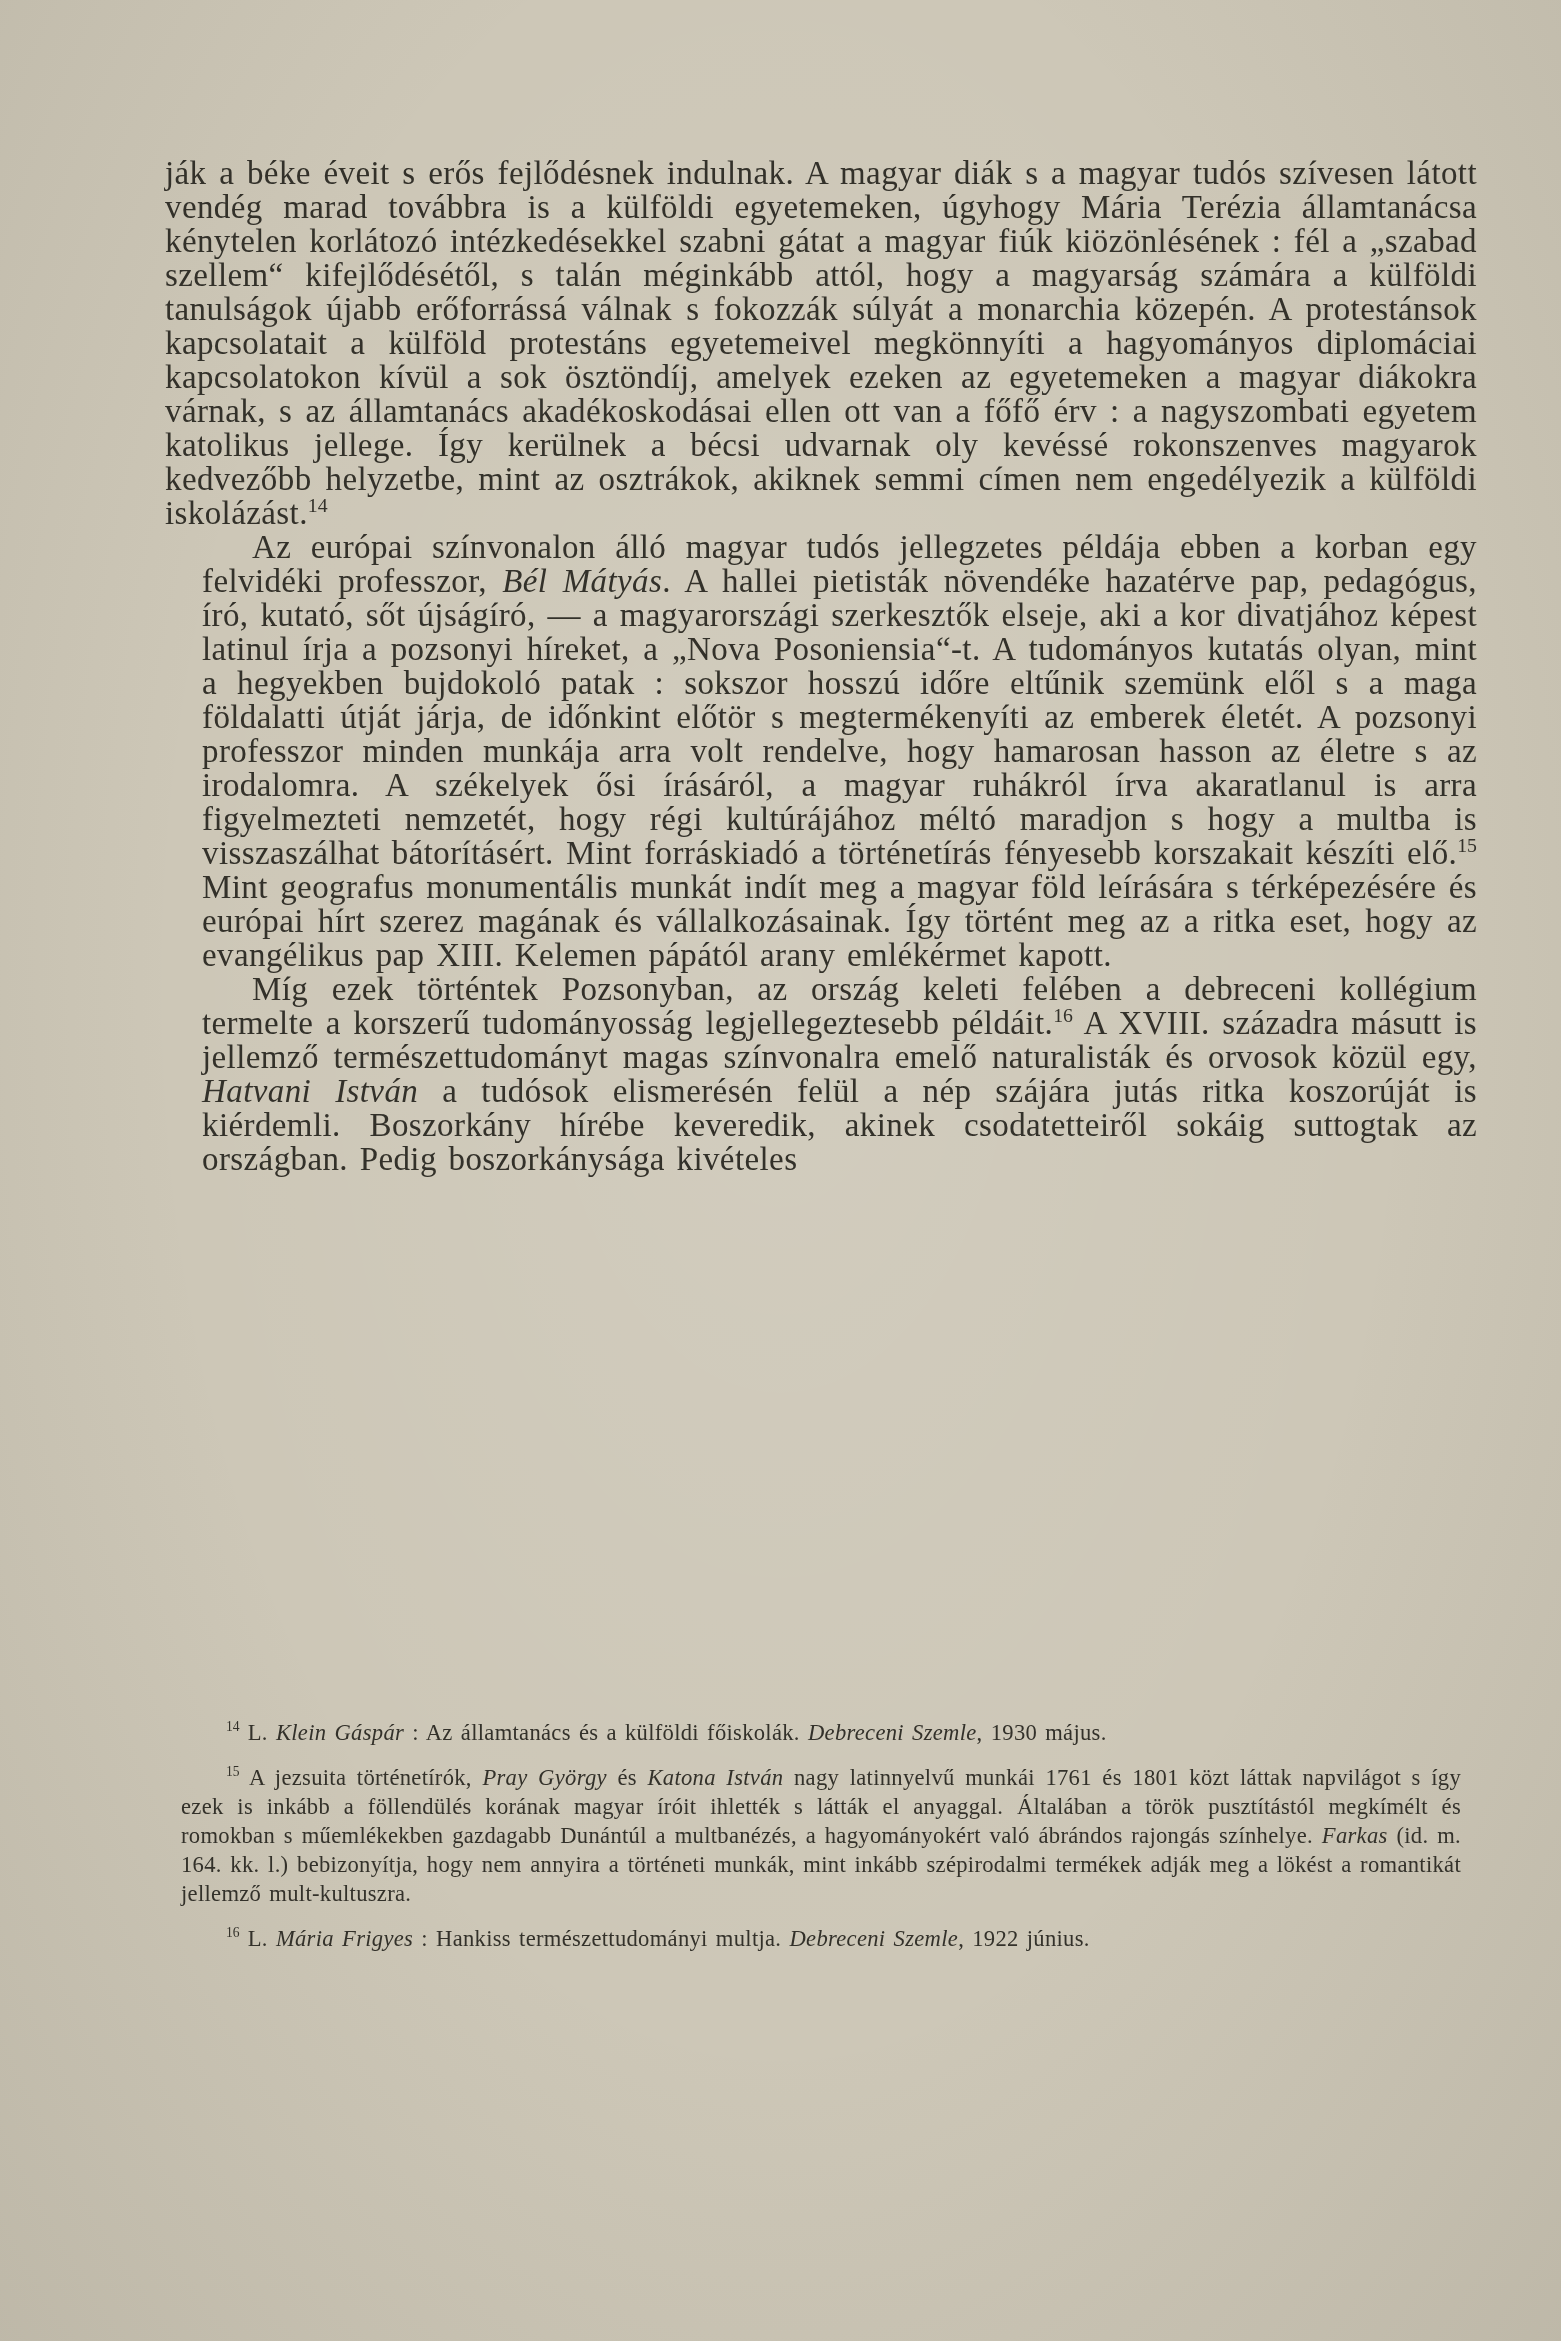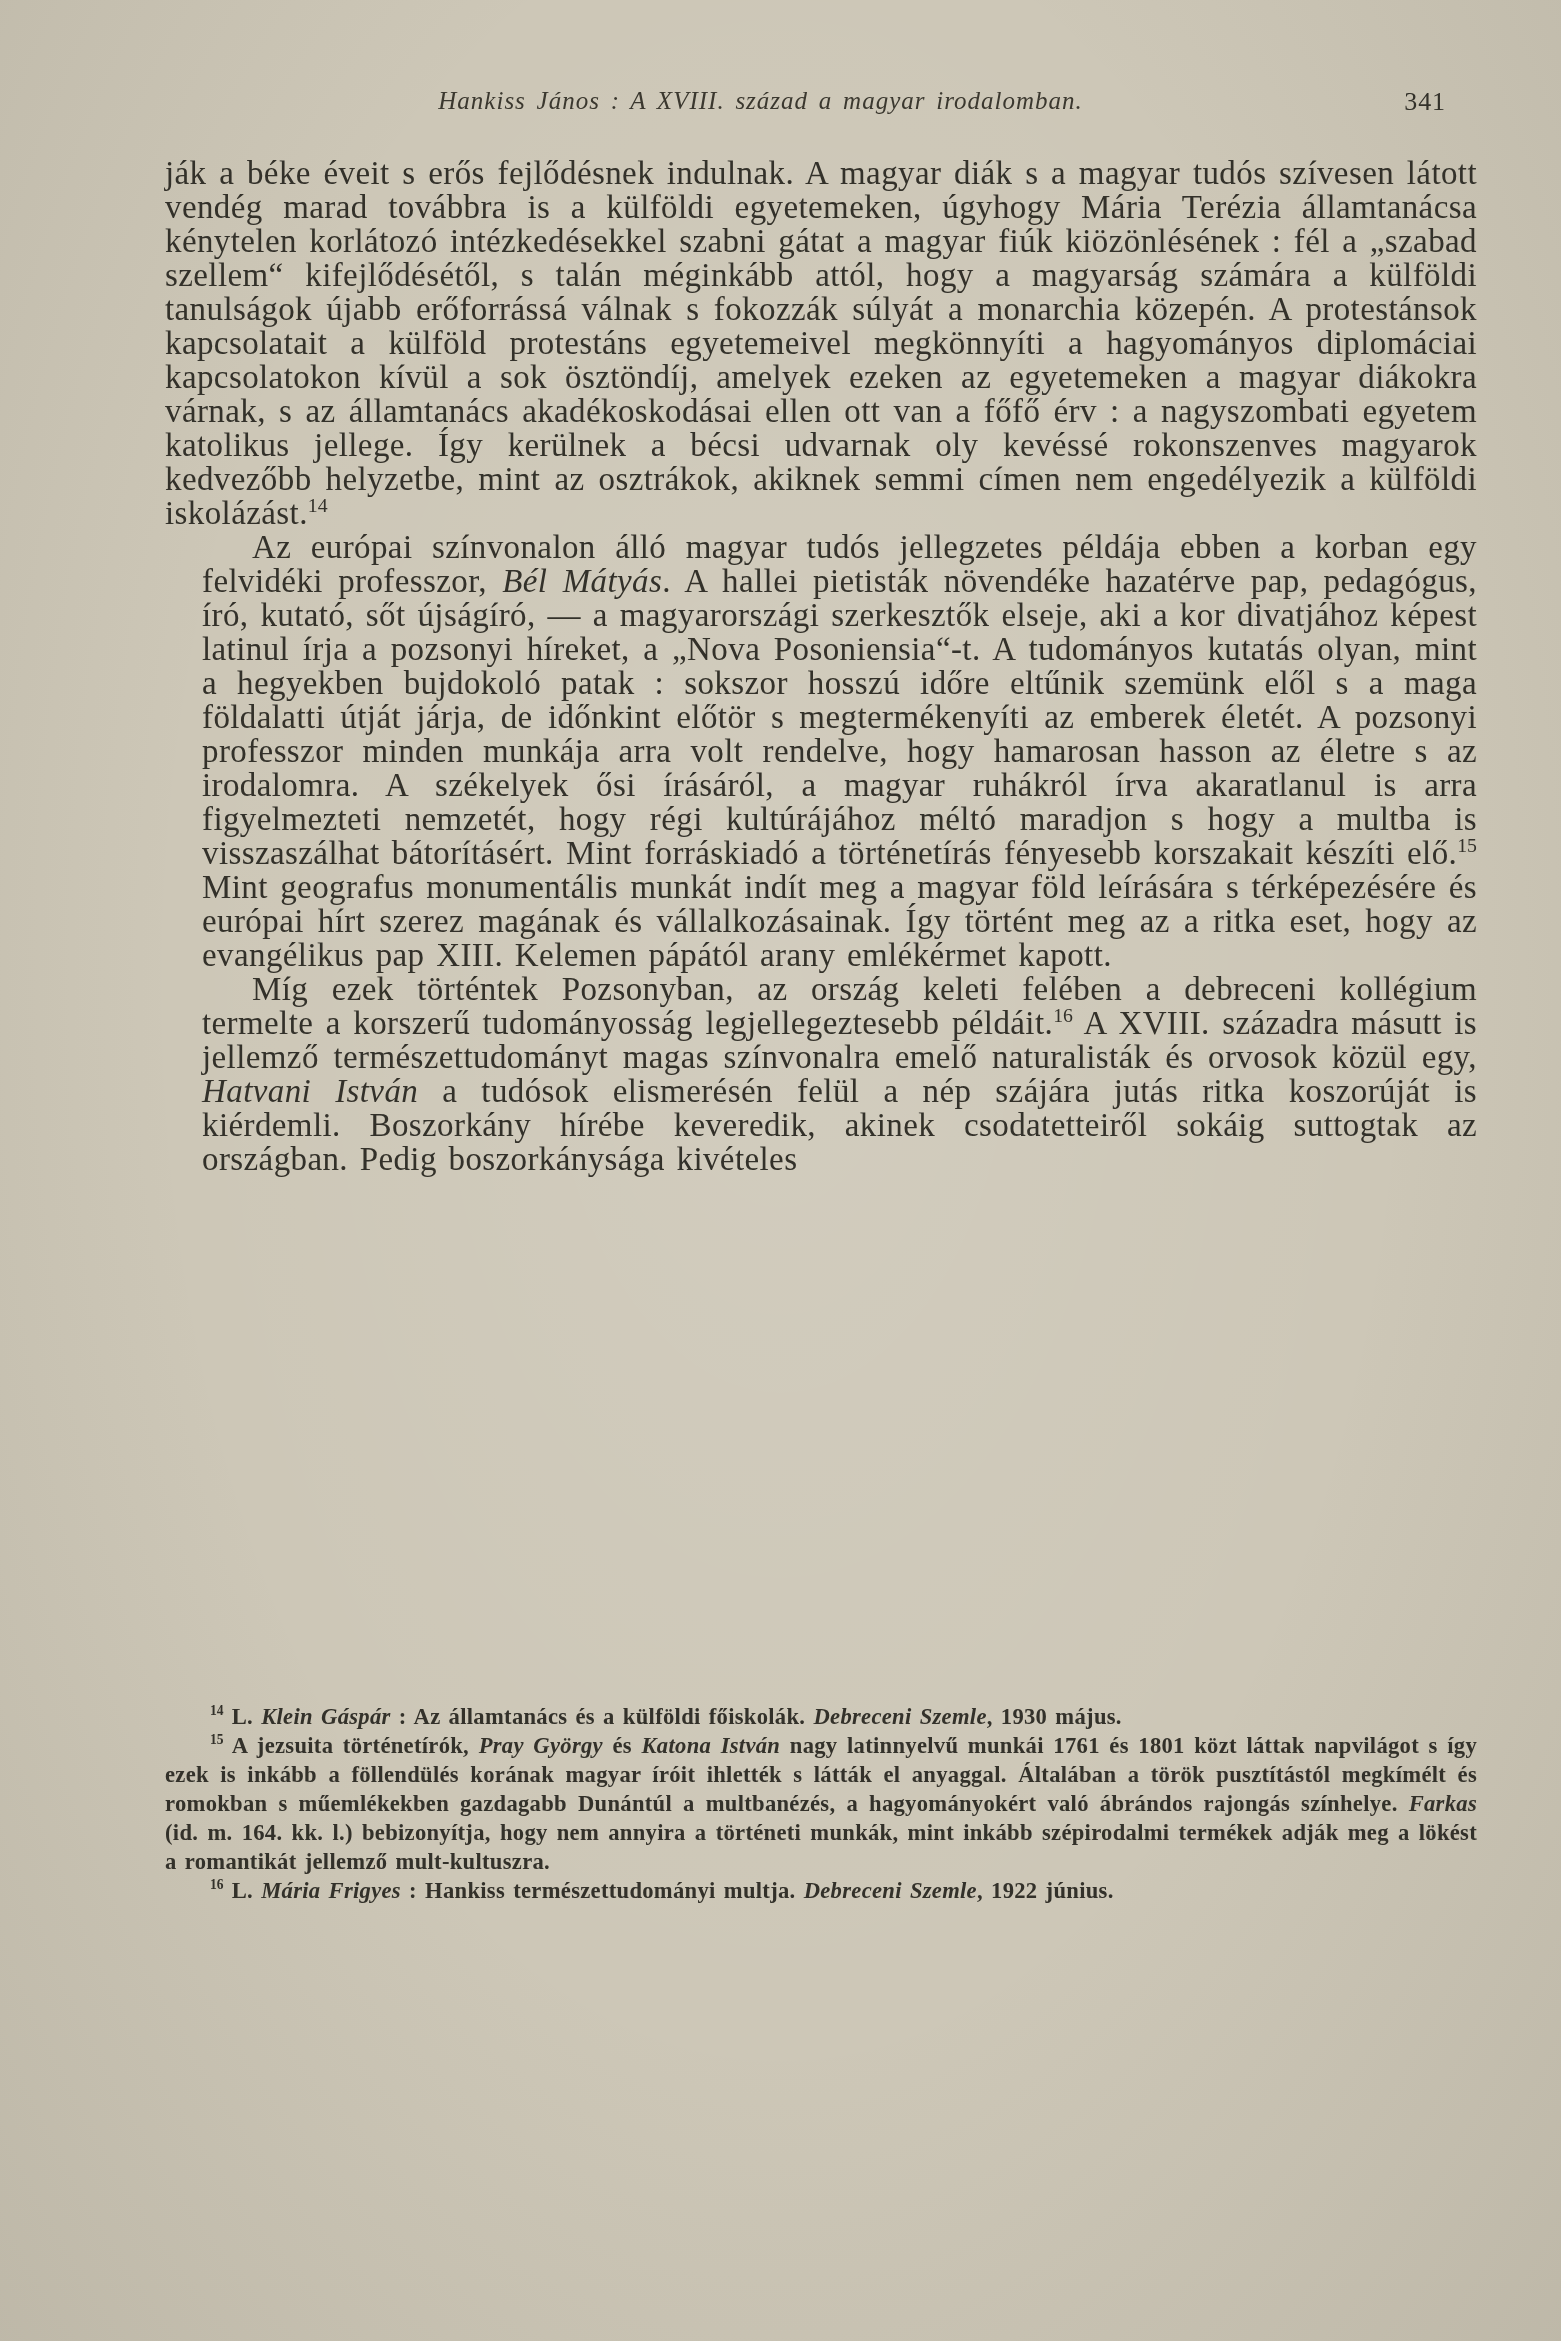--- a/index.html
+++ b/index.html
@@ -76,35 +76,30 @@
     top: 1702px;
     left: 165px;
     width: 1312px;
     text-align: justify;
     font-size: 22.6px;
     line-height: 29px;
     letter-spacing: 0.3px;
     word-spacing: 2.2px;
   }
   .footnote {
-    margin: 0;
+    margin: 16px;
     text-indent: 45px;
-    font-weight: bold;
   }
   .it { font-style: italic; }
 </style>
 </head>
 <body>
 
 <div class="page">
 
-  <div class="header">
-    <span class="running-title">Hankiss János : A XVIII. század a magyar irodalomban.</span>
-    <span class="page-number">341</span>
-  </div>
 
   <div class="body-text">
     <p class="para no-indent"><span>ják a béke éveit s erős fejlődésnek indulnak. A magyar diák s a magyar tudós szívesen látott vendég marad továbbra is a külföldi egyetemeken, úgyhogy Mária Terézia államtanácsa kénytelen korlátozó intézkedésekkel szabni gátat a magyar fiúk kiözönlésének : fél a „szabad szellem“ kifejlődésétől, s talán méginkább attól, hogy a magyarság számára a külföldi tanulságok újabb erőforrássá válnak s fokozzák súlyát a monarchia közepén. A protestánsok kapcsolatait a külföld protestáns egyetemeivel megkönnyíti a hagyományos diplomáciai kapcsolatokon kívül a sok ösztöndíj, amelyek ezeken az egyetemeken a magyar diákokra várnak, s az államtanács akadékoskodásai ellen ott van a főfő érv : a nagyszombati egyetem katolikus jellege. Így kerülnek a bécsi udvarnak oly kevéssé rokonszenves magyarok kedvezőbb helyzetbe, mint az osztrákok, akiknek semmi címen nem engedélyezik a külföldi iskolázást.</span><sup>14</sup></p>
     <p class="para indent"><span>Az európai színvonalon álló magyar tudós jellegzetes példája ebben a korban egy felvidéki professzor, </span><span class="it">Bél Mátyás</span><span>. A hallei pietisták növendéke hazatérve pap, pedagógus, író, kutató, sőt újságíró, — a magyarországi szerkesztők elseje, aki a kor divatjához képest latinul írja a pozsonyi híreket, a „Nova Posoniensia“-t. A tudományos kutatás olyan, mint a hegyekben bujdokoló patak : sokszor hosszú időre eltűnik szemünk elől s a maga földalatti útját járja, de időnkint előtör s megtermékenyíti az emberek életét. A pozsonyi professzor minden munkája arra volt rendelve, hogy hamarosan hasson az életre s az irodalomra. A székelyek ősi írásáról, a magyar ruhákról írva akaratlanul is arra figyelmezteti nemzetét, hogy régi kultúrájához méltó maradjon s hogy a multba is visszaszálhat bátorításért. Mint forráskiadó a történetírás fényesebb korszakait készíti elő.</span><sup>15</sup><span> Mint geografus monumentális munkát indít meg a magyar föld leírására s térképezésére és európai hírt szerez magának és vállalkozásainak. Így történt meg az a ritka eset, hogy az evangélikus pap XIII. Kelemen pápától arany emlékérmet kapott.</span></p>
     <p class="para indent"><span>Míg ezek történtek Pozsonyban, az ország keleti felében a debreceni kollégium termelte a korszerű tudományosság legjellegeztesebb példáit.</span><sup>16</sup><span> A XVIII. századra másutt is jellemző természettudományt magas színvonalra emelő naturalisták és orvosok közül egy, </span><span class="it">Hatvani István</span><span> a tudósok elismerésén felül a nép szájára jutás ritka koszorúját is kiérdemli. Boszorkány hírébe keveredik, akinek csodatetteiről sokáig suttogtak az országban. Pedig boszorkánysága kivételes</span></p>
   </div>
 
   <div class="footnotes">
     <p class="footnote"><sup>14</sup><span> L. </span><span class="it">Klein Gáspár</span><span> : Az államtanács és a külföldi főiskolák. </span><span class="it">Debreceni Szemle</span><span>, 1930 május.</span></p>
     <p class="footnote"><sup>15</sup><span> A jezsuita történetírók, </span><span class="it">Pray György</span><span> és </span><span class="it">Katona István</span><span> nagy latinnyelvű munkái 1761 és 1801 közt láttak napvilágot s így ezek is inkább a föllendülés korának magyar íróit ihlették s látták el anyaggal. Általában a török pusztítástól megkímélt és romokban s műemlékekben gazdagabb Dunántúl a multbanézés, a hagyományokért való ábrándos rajongás színhelye. </span><span class="it">Farkas</span><span> (id. m. 164. kk. l.) bebizonyítja, hogy nem annyira a történeti munkák, mint inkább szépirodalmi termékek adják meg a lökést a romantikát jellemző mult-kultuszra.</span></p>

